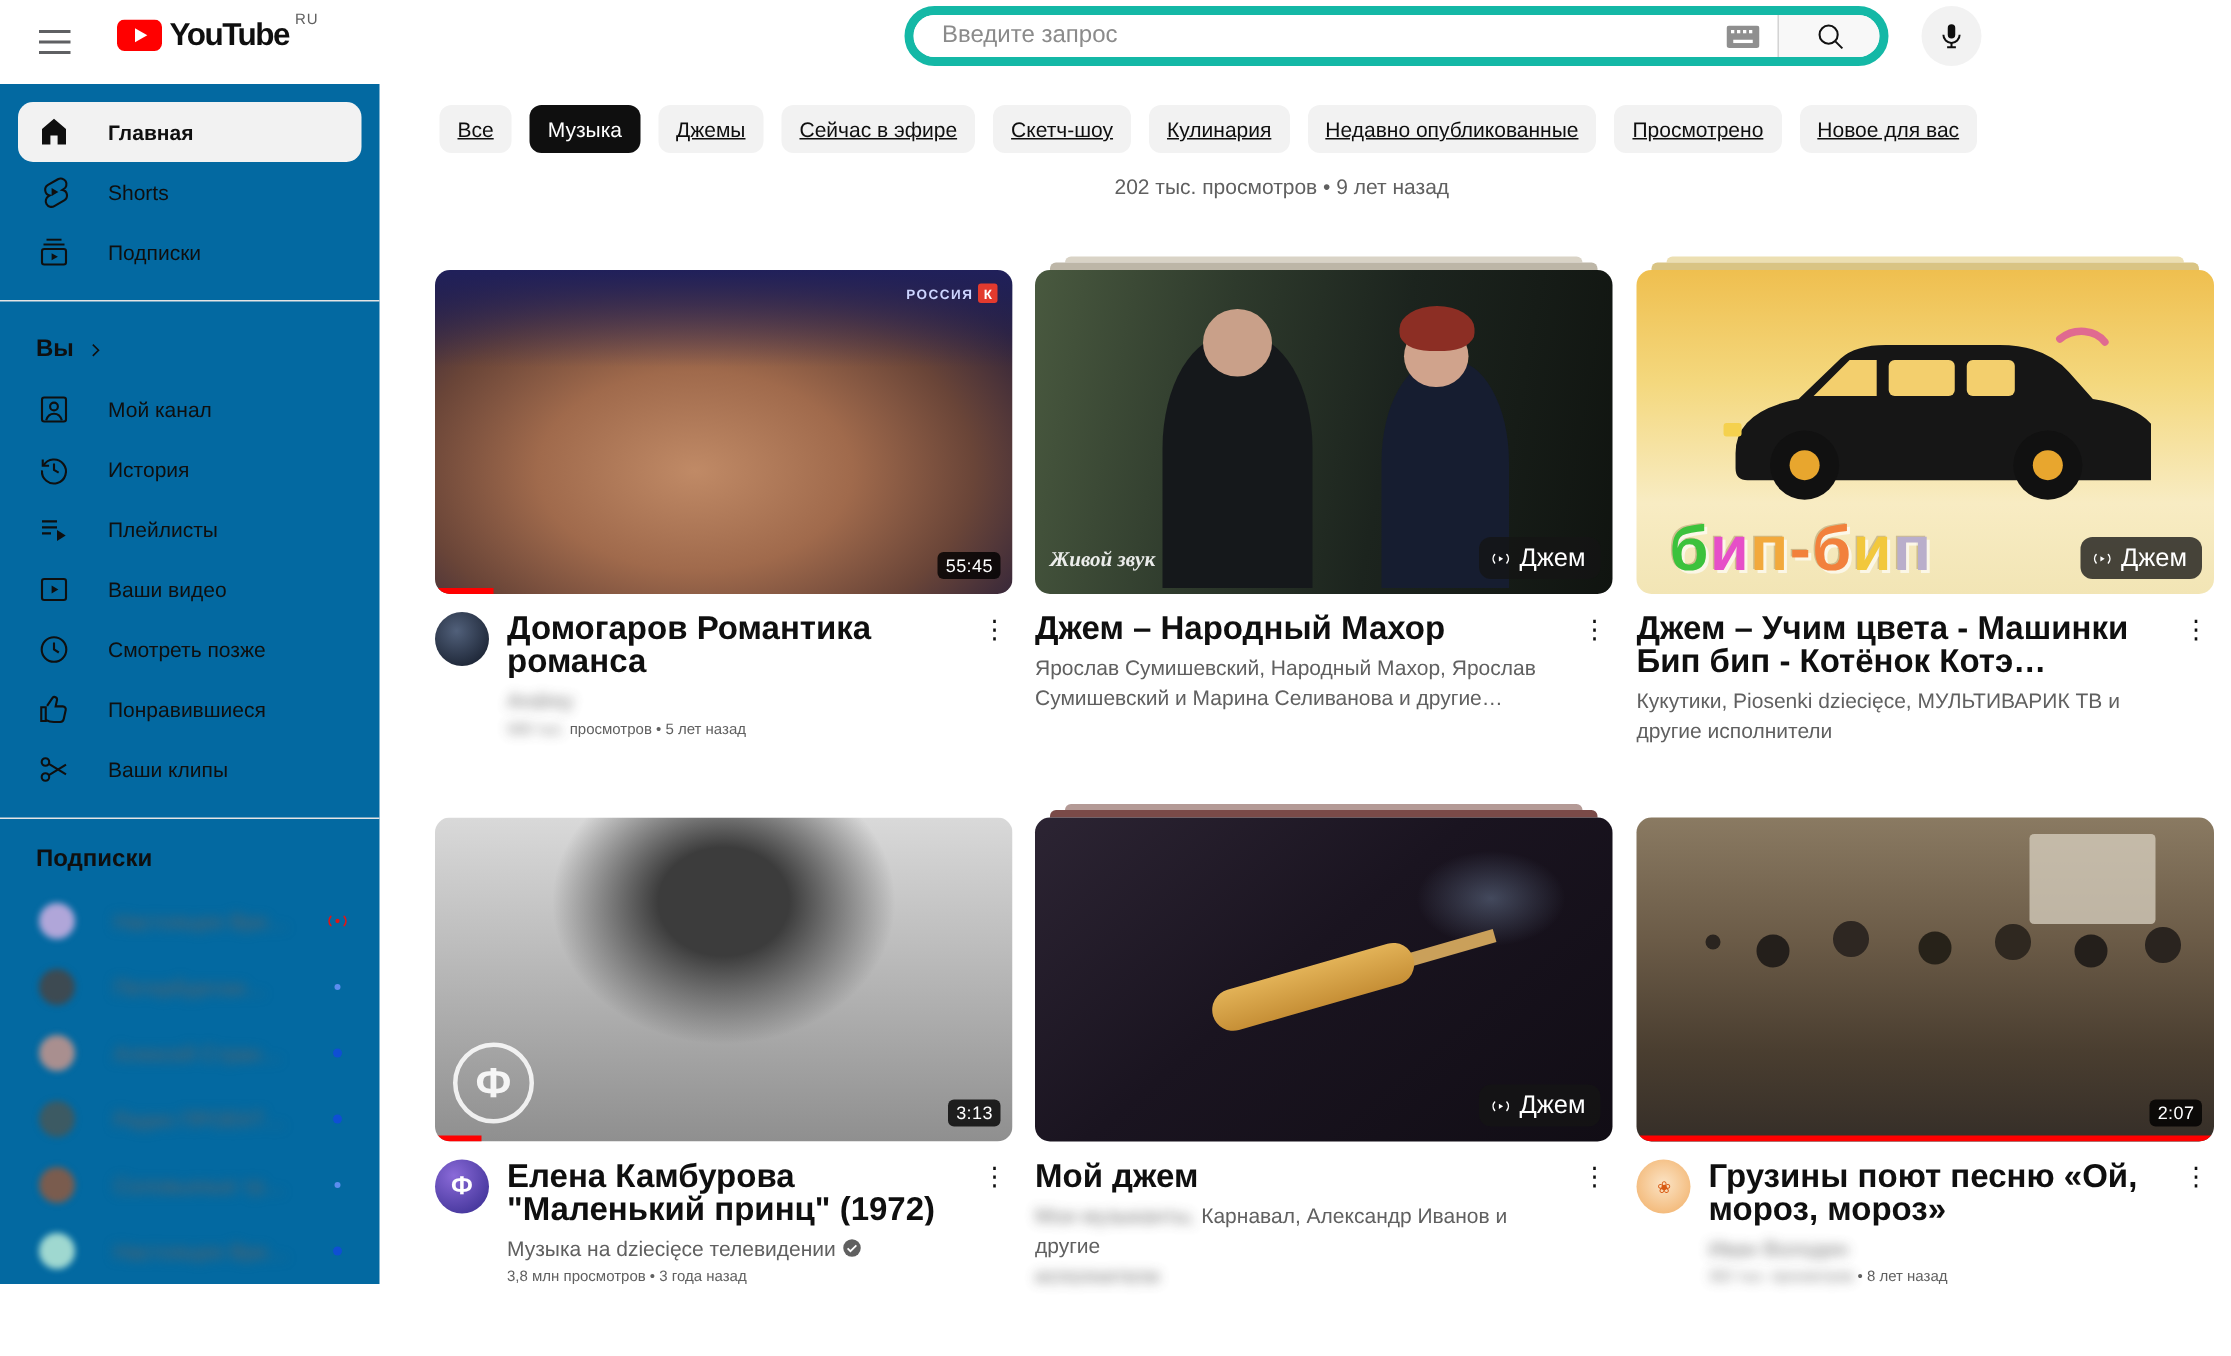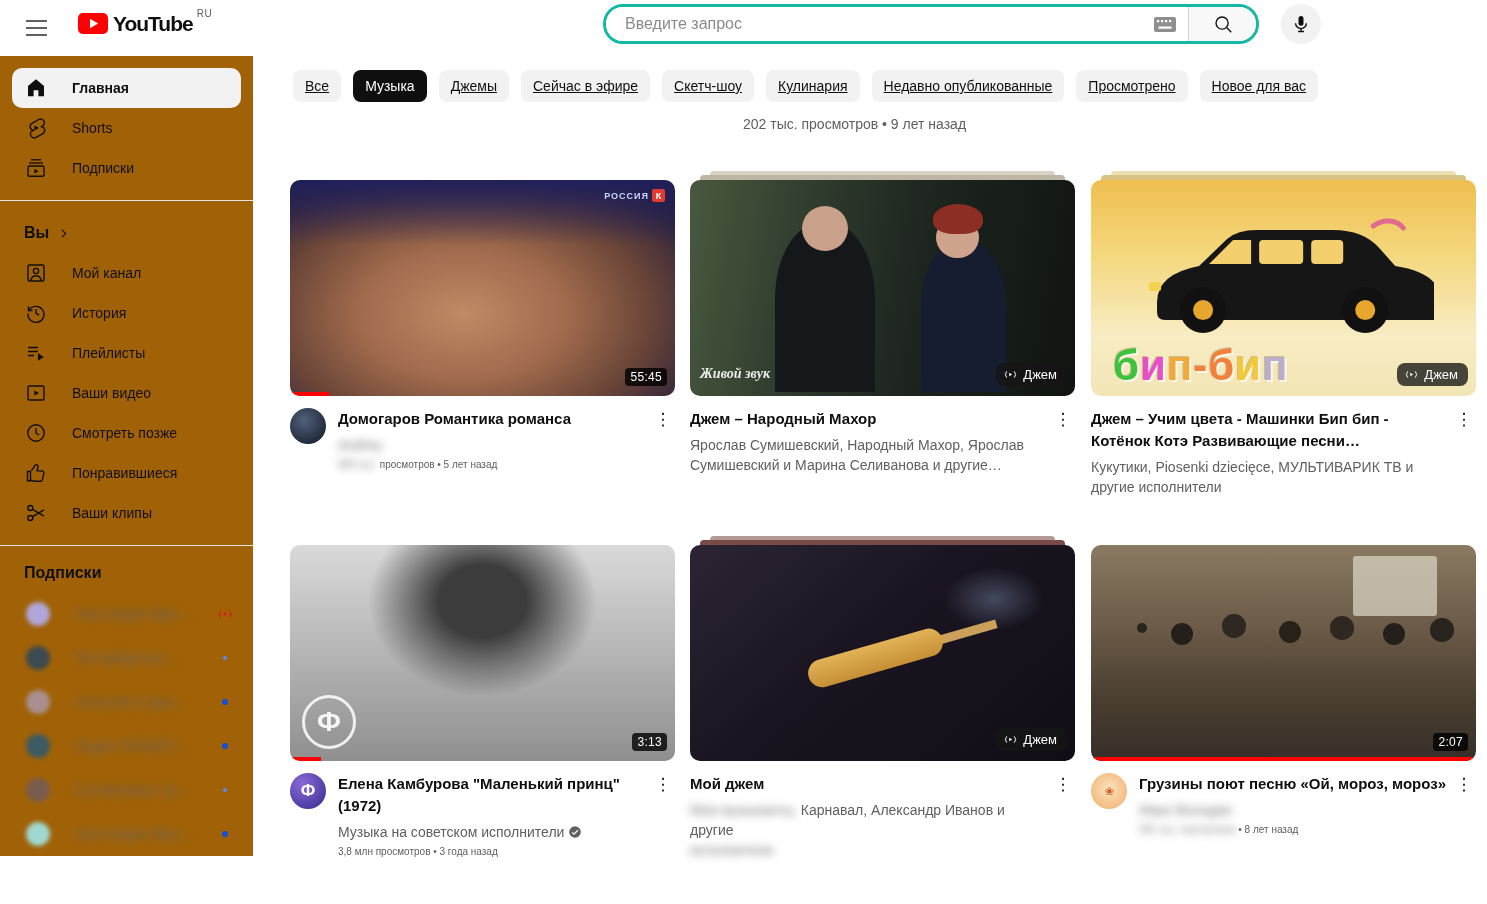--- a/index.html
+++ b/index.html
@@ -9,33 +9,33 @@
   
   .header { position:absolute; top:0; left:0; width:1487px; height:56px; background:#fff; z-index:30; }
   .hamburger { position:absolute; left:24px; top:13px; width:30px; height:30px; display:flex;
                flex-direction:column; justify-content:center; gap:5px; cursor:pointer; background:none; border:none; }
   .hamburger span { display:block; width:21px; height:2px; background:#5f6063; margin-left:2px; }
   .logo-wrap { position:absolute; left:78px; top:13px; display:flex; align-items:flex-start; cursor:pointer; }
   .logo-word { font-size:21px; font-weight:bold; letter-spacing:-1px; margin-left:5px; line-height:22px; }
   .logo-country { font-size:10px; color:#606060; margin-left:4px; margin-top:-5px; letter-spacing:.5px; }
 
   .search-area { position:absolute; left:603px; top:4px; height:40px; display:flex; align-items:center; }
-  .search-pill { display:flex; align-items:center; width:656px; height:40px; border:3px solid #14b8a6;
+  .search-pill { display:flex; align-items:center; width:656px; height:40px; border:6px solid #14b8a6;
                  border-radius:20px; overflow:hidden; background:#fff; }
   .search-input { flex:1; border:none; outline:none; font-size:16px; padding-left:19px; height:100%;
                   font-family:"Liberation Sans","DejaVu Sans",sans-serif; color:#0f0f0f; }
   .search-input::placeholder { color:#8b8b8b; }
   .kbd-btn { border:none; background:none; padding:0 12px 0 4px; cursor:pointer; display:flex; align-items:center; }
   .search-btn { width:68px; height:100%; border:none; border-left:1px solid #d4d4d4; background:#f8f8f8;
                 display:flex; align-items:center; justify-content:center; cursor:pointer; }
   .mic-btn { position:absolute; left:1281px; top:4px; width:40px; height:40px; border-radius:50%;
              background:#f2f2f2; border:none; display:flex; align-items:center; justify-content:center; cursor:pointer; }
 
   
-  .sidebar { position:absolute; top:56px; left:0; width:253px; padding-top:12px; background:#a16207; z-index:20; }
+  .sidebar { position:absolute; top:56px; left:0; width:253px; padding-top:12px; background:#0369a1; z-index:20; }
   .side-item { display:flex; align-items:center; height:40px; margin:0 12px; padding:0 12px;
                border-radius:10px; cursor:pointer; }
   .side-item.active { background:#f2f2f2; }
   .sicon { width:24px; height:24px; margin-right:24px; display:flex; align-items:center; justify-content:center; }
   .sicon svg { width:24px; height:24px; }
   .slabel { font-size:14px; }
   .side-item.active .slabel { font-weight:bold; }
   .sdivider { height:1px; background:#e5e5e5; margin:12px 0; }
   .you-row { display:flex; align-items:center; height:40px; padding:0 24px; cursor:pointer; }
   .you-label { font-size:16px; font-weight:bold; margin-right:8px; }
@@ -104,33 +104,33 @@
                font-weight:bold; font-family:"Liberation Serif","DejaVu Serif",serif; }
   .car-svg { left:11%; top:12%; width:78%; }
   .bip { left:22px; bottom:6px; font-size:42px; font-weight:bold; letter-spacing:1px;
          text-shadow:2px 2px 0 rgba(255,255,255,.65), -1px -1px 0 rgba(90,60,0,.25); }
   .L1{color:#3cc23c;} .L2{color:#e64fc8;} .L3{color:#f2a93c;} .L4{color:#f2813c;}
   .L5{color:#f2813c;} .L6{color:#f2c83c;} .L7{color:#b9aecb;}
 
   .dur { position:absolute; right:8px; bottom:10px; background:rgba(0,0,0,.8); color:#fff; font-size:12px;
          font-weight:500; padding:2px 5px; border-radius:4px; letter-spacing:.3px; }
   .jam-badge { position:absolute; right:8px; bottom:10px; background:rgba(20,20,20,.78); color:#fff;
-               font-size:13px; padding:4px 10px 4px 7px; border-radius:8px; display:flex; align-items:center; gap:5px; }
+               font-size:17px; padding:4px 10px 4px 7px; border-radius:8px; display:flex; align-items:center; gap:5px; }
   .progress { position:absolute; left:0; right:0; bottom:0; height:4px; }
   .progress .bar { height:4px; background:#f00; }
   .p10{width:10%;} .p8{width:8%;} .p100{width:100%;}
 
   .details { display:flex; margin-top:12px; }
   .avatar { width:36px; height:36px; border-radius:50%; margin-right:12px; flex:none; cursor:pointer;
             display:flex; align-items:center; justify-content:center; }
   .av1 { background:radial-gradient(circle at 40% 35%, #51607a, #20293a 75%); }
   .av4 { background:radial-gradient(circle at 35% 30%, #8a6ad8, #4a3aa0 75%); color:#fff; font-size:17px; font-weight:bold; }
   .av6 { background:radial-gradient(circle at 50% 45%, #fbe3c4, #f3b877 80%); color:#d95b14; font-size:11px; letter-spacing:-1px; }
   .tmeta { flex:1; min-width:0; }
-  .vtitle { font-size:15px; font-weight:600; line-height:22px; color:#0f0f0f; cursor:pointer;
+  .vtitle { font-size:22px; font-weight:600; line-height:22px; color:#0f0f0f; cursor:pointer;
             display:-webkit-box; -webkit-line-clamp:2; -webkit-box-orient:vertical; overflow:hidden; }
   .byline { font-size:14px; color:#606060; line-height:20px; margin-top:5px; cursor:pointer; }
   .views { font-size:10px; color:#606060; line-height:20px; }
   .blur { filter:blur(4px); opacity:.85; }
   .check { display:inline-block; vertical-align:-2px; margin-left:4px; }
   .kebab { width:24px; height:24px; border:none; background:none; font-size:17px; line-height:24px;
            color:#0f0f0f; cursor:pointer; flex:none; margin-left:4px; }
 
   svg { display:block; }
 </style>
@@ -457,21 +457,21 @@
     <div class="progress">
         <div class="bar p8"></div>
       </div>
   </div>
   <div class="details">
     <span class="avatar av4">
         <span>Ф</span>
       </span>
     <div class="tmeta">
       <div class="vtitle">Елена Камбурова "Маленький принц" (1972)</div>
-      <div class="byline"><span>Музыка на советском исполнители</span><span class="check"><svg width="14" height="14" viewBox="0 0 24 24">
+      <div class="byline"><span>Музыка на dziecięce телевидении</span><span class="check"><svg width="14" height="14" viewBox="0 0 24 24">
               <circle cx="12" cy="12" r="10" fill="#606060"></circle>
               <path d="M7 12.5l3.2 3.2L17 9" stroke="#fff" stroke-width="2" fill="none"></path>
             </svg></span></div>
       <div class="views">3,8 млн просмотров • 3 года назад</div>
     </div>
     <button class="kebab">⋮</button>
   </div>
 </div>
 
 <div class="card c5">

